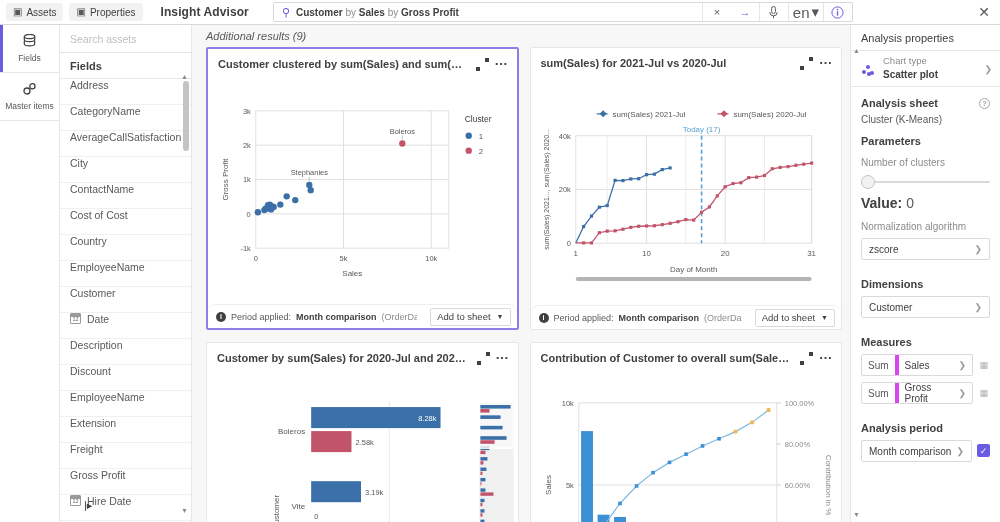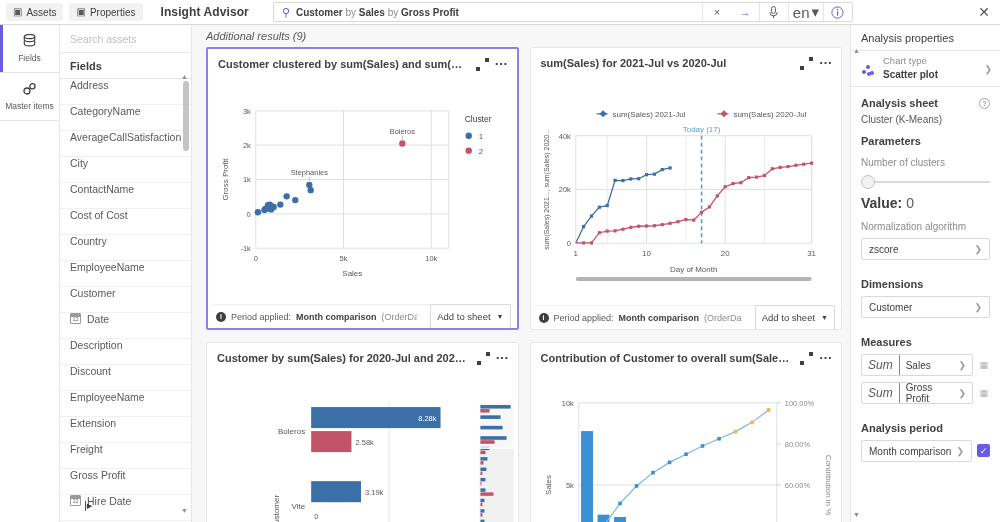--- a/index.html
+++ b/index.html
@@ -166,21 +166,21 @@
     white-space: nowrap; overflow: hidden;
   }
   .dot-i {
     width: 10px; height: 10px; border-radius: 50%; background: #404040; color: #fff;
     font-size: 7px; display: flex; align-items: center; justify-content: center;
     font-weight: bold; flex: 0 0 auto;
   }
   .period-badge b { font-weight: bold; color: #404040; }
   .period-badge span.dim { color: #8c8c8c; font-weight: normal; }
   .add-sheet {
-    height: 26px; border: 1px solid #d9d9d9; border-radius: 2px; background: #fff;
+    height: 18px; border: 1px solid #d9d9d9; border-radius: 2px; background: #fff;
     display: flex; align-items: center; gap: 6px; padding: 0 6px;
     font-size: 9.5px; color: #404040; cursor: pointer; flex: 0 0 auto; margin-left: 7px;
   }
   .add-sheet .car { font-size: 7px; }
 
   
   .chart-svg { position: absolute; inset: 0; }
   text { font-family: "Liberation Sans", sans-serif; }
 
   
@@ -227,22 +227,22 @@
     height: 22px; margin-top: 6px; border: 1px solid #d9d9d9; border-radius: 2px;
     display: flex; align-items: center; padding: 0 7px;
     font-size: 10px; color: #404040; cursor: pointer; background: #fff;
   }
   .sel-box .t { flex: 1; }
   .pill {
     height: 22px; margin-top: 6px; display: flex; align-items: stretch;
     border: 1px solid #d9d9d9; border-radius: 2px; background: #fff; cursor: pointer;
   }
   .pill .agg {
-    display: flex; align-items: center; padding: 0 6px; font-size: 12px;
-    color: #595959; border-right: 1px solid #d946ef; font-style: italic;
+    display: flex; align-items: center; padding: 0 6px; font-size: 10px;
+    color: #595959; border-right: 4px solid #d946ef;
   }
   .pill .nm { flex: 1; display: flex; align-items: center; padding: 0 6px; font-size: 10px; color: #404040; }
   .pill .cv { display: flex; align-items: center; padding-right: 6px; font-size: 9px; color: #9a9a9a; }
   .grip {
     width: 13px; margin-left: 4px; margin-top: 6px; height: 22px;
     display: flex; align-items: center; justify-content: center; cursor: grab;
     font-size: 9px; color: #b0b0b0; letter-spacing: -1px;
   }
   .row-pill { display: flex; align-items: flex-start; }
   .chk {

